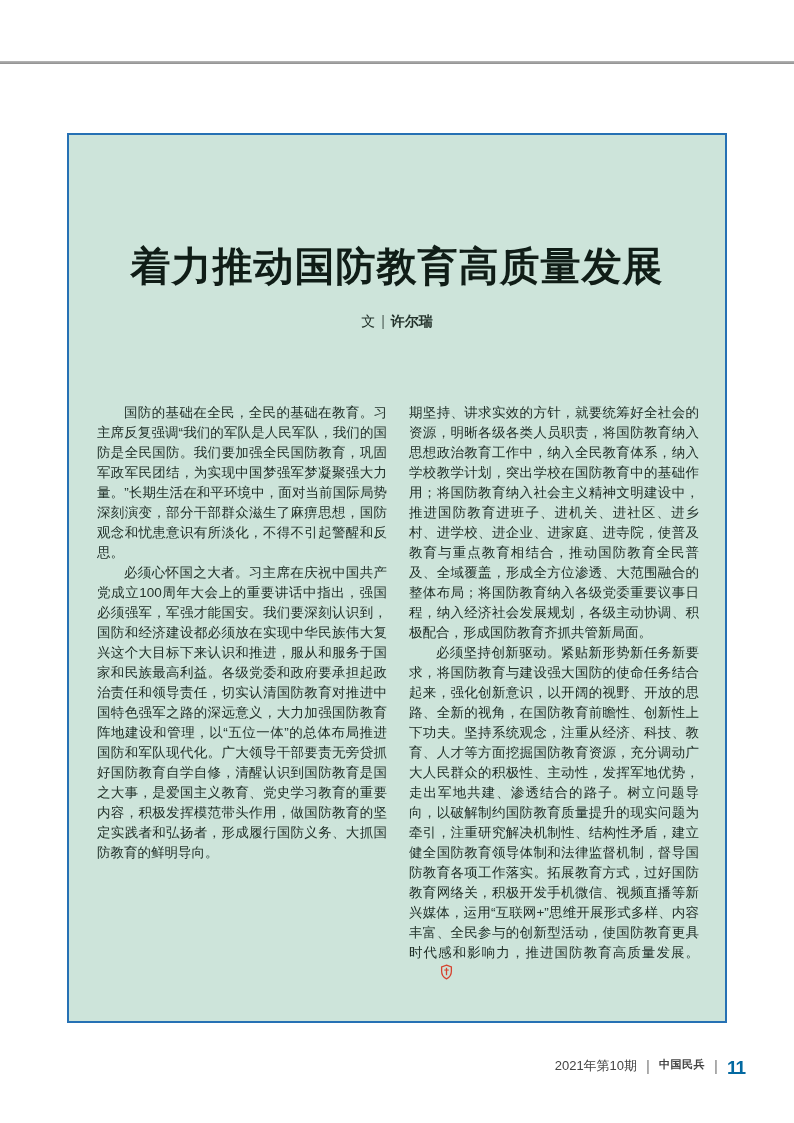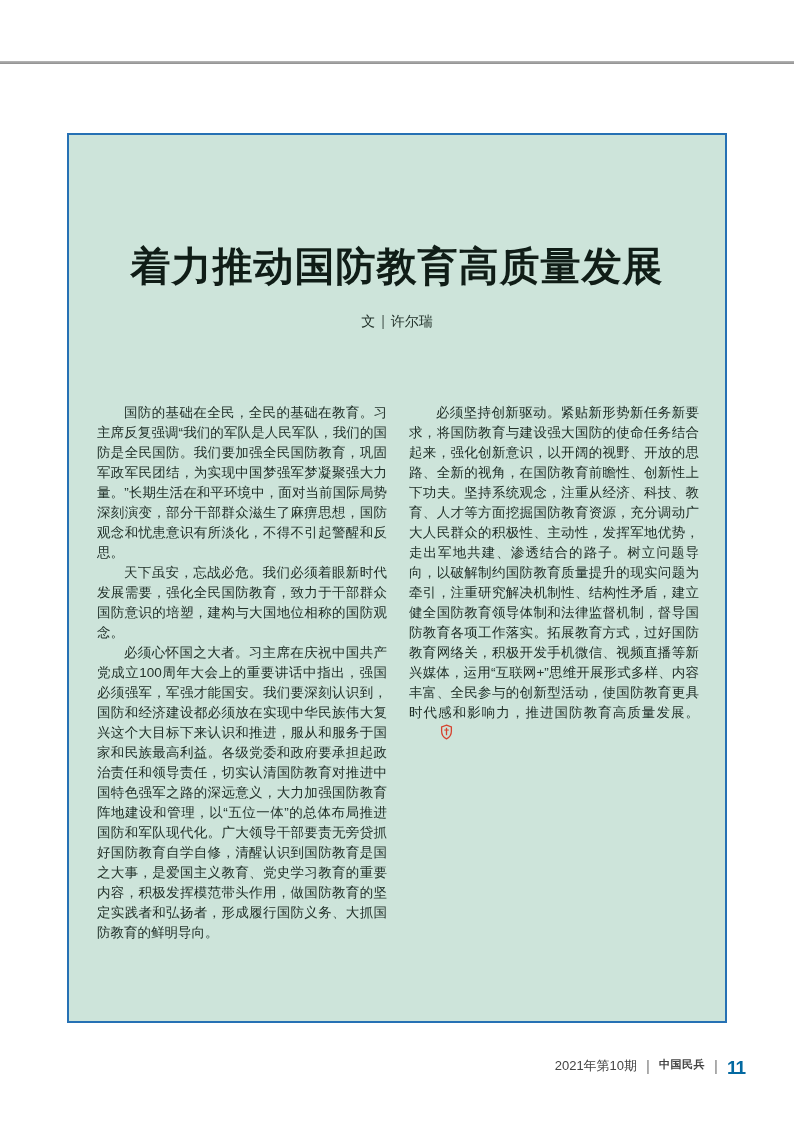--- a/index.html
+++ b/index.html
@@ -38,21 +38,21 @@
     letter-spacing: 1px;
     color: var(--title-text, #101d17);
   }
   .byline {
     margin-top: 24px;
     text-align: center;
     font-size: 14px;
     color: var(--text, #22312a);
   }
   .byline .byline-sep { margin: 0 6px; color: #51615a; font-weight: 300; }
-  .byline .byline-author { font-weight: normal; }
+  .byline .byline-author { font-weight: bold; }
   .columns {
     display: flex;
     gap: 22px;
     padding: 0 26px 16px 28px;
     margin-top: 72px;
   }
   .col { flex: 1; min-width: 0; }
   .para {
     margin: 0;
     text-indent: 2em;
@@ -93,25 +93,25 @@
     <h1 class="title">着力推动国防教育高质量发展</h1>
 
     <div class="byline">
       <span>文</span><span class="byline-sep">|</span><span class="byline-author">许尔瑞</span>
     </div>
 
     <div class="columns">
 
       <div class="col">
         <p class="para">国防的基础在全民，全民的基础在教育。习主席反复强调“我们的军队是人民军队，我们的国防是全民国防。我们要加强全民国防教育，巩固军政军民团结，为实现中国梦强军梦凝聚强大力量。”长期生活在和平环境中，面对当前国际局势深刻演变，部分干部群众滋生了麻痹思想，国防观念和忧患意识有所淡化，不得不引起警醒和反思。</p>
-        <p class="para">天下虽安，忘战必危。我们必须着眼新时代发展需要，强化全民国防教育，致力于干部群众国防意识的培塑，建构与大国地位相称的国防观念。</p>
         <p class="para">必须心怀国之大者。习主席在庆祝中国共产党成立100周年大会上的重要讲话中指出，强国必须强军，军强才能国安。我们要深刻认识到，国防和经济建设都必须放在实现中华民族伟大复兴这个大目标下来认识和推进，服从和服务于国家和民族最高利益。各级党委和政府要承担起政治责任和领导责任，切实认清国防教育对推进中国特色强军之路的深远意义，大力加强国防教育阵地建设和管理，以“五位一体”的总体布局推进国防和军队现代化。广大领导干部要责无旁贷抓好国防教育自学自修，清醒认识到国防教育是国之大事，是爱国主义教育、党史学习教育的重要内容，积极发挥模范带头作用，做国防教育的坚定实践者和弘扬者，形成履行国防义务、大抓国防教育的鲜明导向。</p>
       </div>
 
       <div class="col">
+        <p class="para no-indent">期坚持、讲求实效的方针，就要统筹好全社会的资源，明晰各级各类人员职责，将国防教育纳入思想政治教育工作中，纳入全民教育体系，纳入学校教学计划，突出学校在国防教育中的基础作用；将国防教育纳入社会主义精神文明建设中，推进国防教育进班子、进机关、进社区、进乡村、进学校、进企业、进家庭、进寺院，使普及教育与重点教育相结合，推动国防教育全民普及、全域覆盖，形成全方位渗透、大范围融合的整体布局；将国防教育纳入各级党委重要议事日程，纳入经济社会发展规划，各级主动协调、积极配合，形成国防教育齐抓共管新局面。</p>
         <p class="para"><span>必须坚持创新驱动。紧贴新形势新任务新要求，将国防教育与建设强大国防的使命任务结合起来，强化创新意识，以开阔的视野、开放的思路、全新的视角，在国防教育前瞻性、创新性上下功夫。坚持系统观念，注重从经济、科技、教育、人才等方面挖掘国防教育资源，充分调动广大人民群众的积极性、主动性，发挥军地优势，走出军地共建、渗透结合的路子。树立问题导向，以破解制约国防教育质量提升的现实问题为牵引，注重研究解决机制性、结构性矛盾，建立健全国防教育领导体制和法律监督机制，督导国防教育各项工作落实。拓展教育方式，过好国防教育网络关，积极开发手机微信、视频直播等新兴媒体，运用“互联网+”思维开展形式多样、内容丰富、全民参与的创新型活动，使国防教育更具时代感和影响力，推进国防教育高质量发展。</span><span class="end-mark"><svg width="13" height="16" viewBox="0 0 20 24" aria-hidden="true">
                <path d="M10 1.5 L17.5 4.2 V11 C17.5 16.4 14.2 20.6 10 22.5 C5.8 20.6 2.5 16.4 2.5 11 V4.2 Z" fill="none" stroke="currentColor" stroke-width="2"></path>
                <path d="M10 5.5 V17" stroke="currentColor" stroke-width="2"></path>
                <path d="M6.5 9 H13.5" stroke="currentColor" stroke-width="1.6"></path>
              </svg></span></p>
       </div>
 
     </div>
   </section>
 

